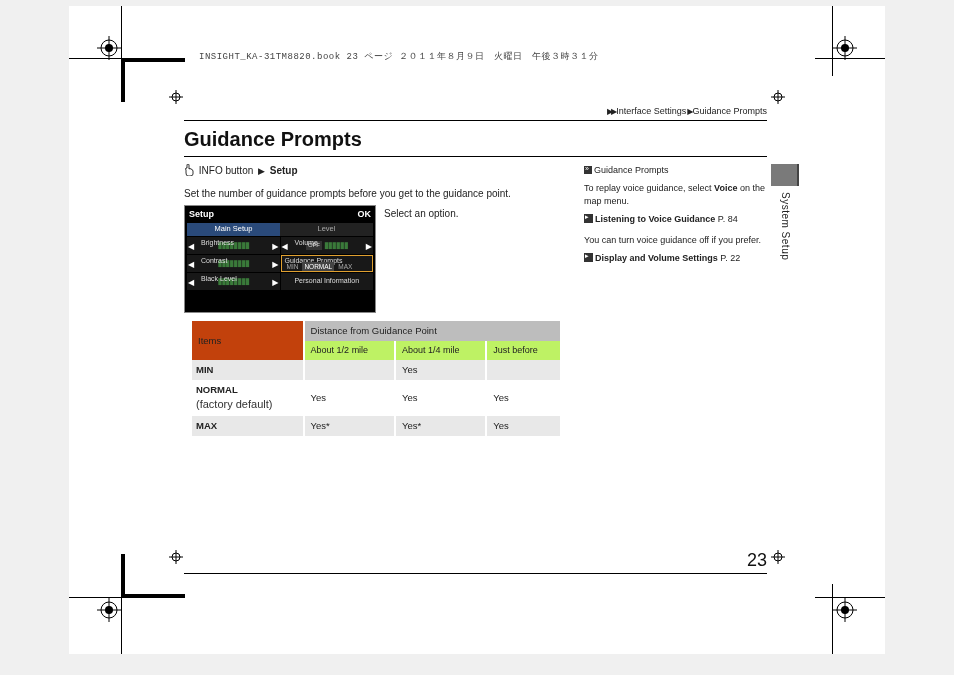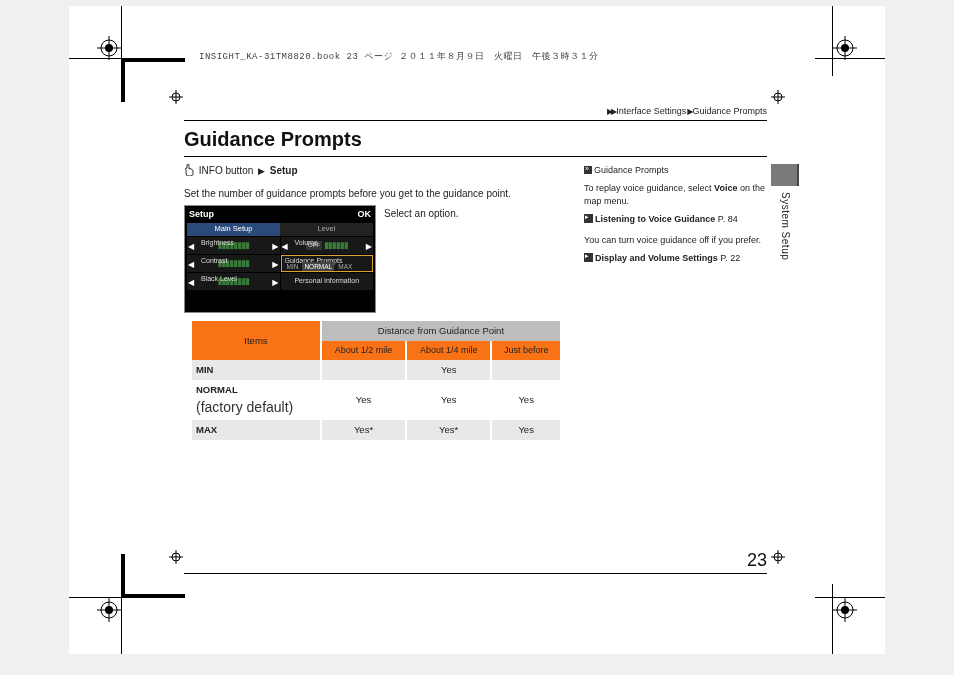--- a/index.html
+++ b/index.html
@@ -173,32 +173,32 @@
   .options-intro { margin: 4px 0 6px; }
 
   table.opt {
     border-collapse: collapse;
     width: 370px;
     margin-left: 8px;
     font-size: 9.5px;
   }
   table.opt th, table.opt td {
     padding: 3px 6px;
-    text-align: center;
+    text-align: left;
   }
   table.opt thead th {
     background: #bdbdbd;
     font-weight: 400;
   }
-  table.opt thead th.items { background:#f97316; font-weight:400; }
+  table.opt thead th.items { background:#c2410c; font-weight:400; }
   table.opt thead tr:first-child th { border-right: 2px solid #fff; }
-  table.opt thead tr:nth-child(2) th { background:#f97316; font-weight:400; font-size:9px; border-right:2px solid #fff;}
+  table.opt thead tr:nth-child(2) th { background:#bef264; font-weight:400; font-size:9px; border-right:2px solid #fff;}
   table.opt tbody td.rowhead { text-align:left; font-size:9px; padding-left:4px;}
   table.opt tbody td.rowhead b { font-weight:700; font-size:9.5px;}
-  table.opt tbody td.rowhead .sub { font-size:14px; color:#333;}
+  table.opt tbody td.rowhead .sub { font-size:11px; color:#333;}
   table.opt tbody tr.alt td { background:#e8e8e8; }
   table.opt tbody td { border-right:2px solid #fff;}
 
   .footnote {
     margin: 4px 0 0 8px;
     font-size: 9.5px;
     text-indent: -8px;
     padding-left: 14px;
     line-height: 1.35;
   }

